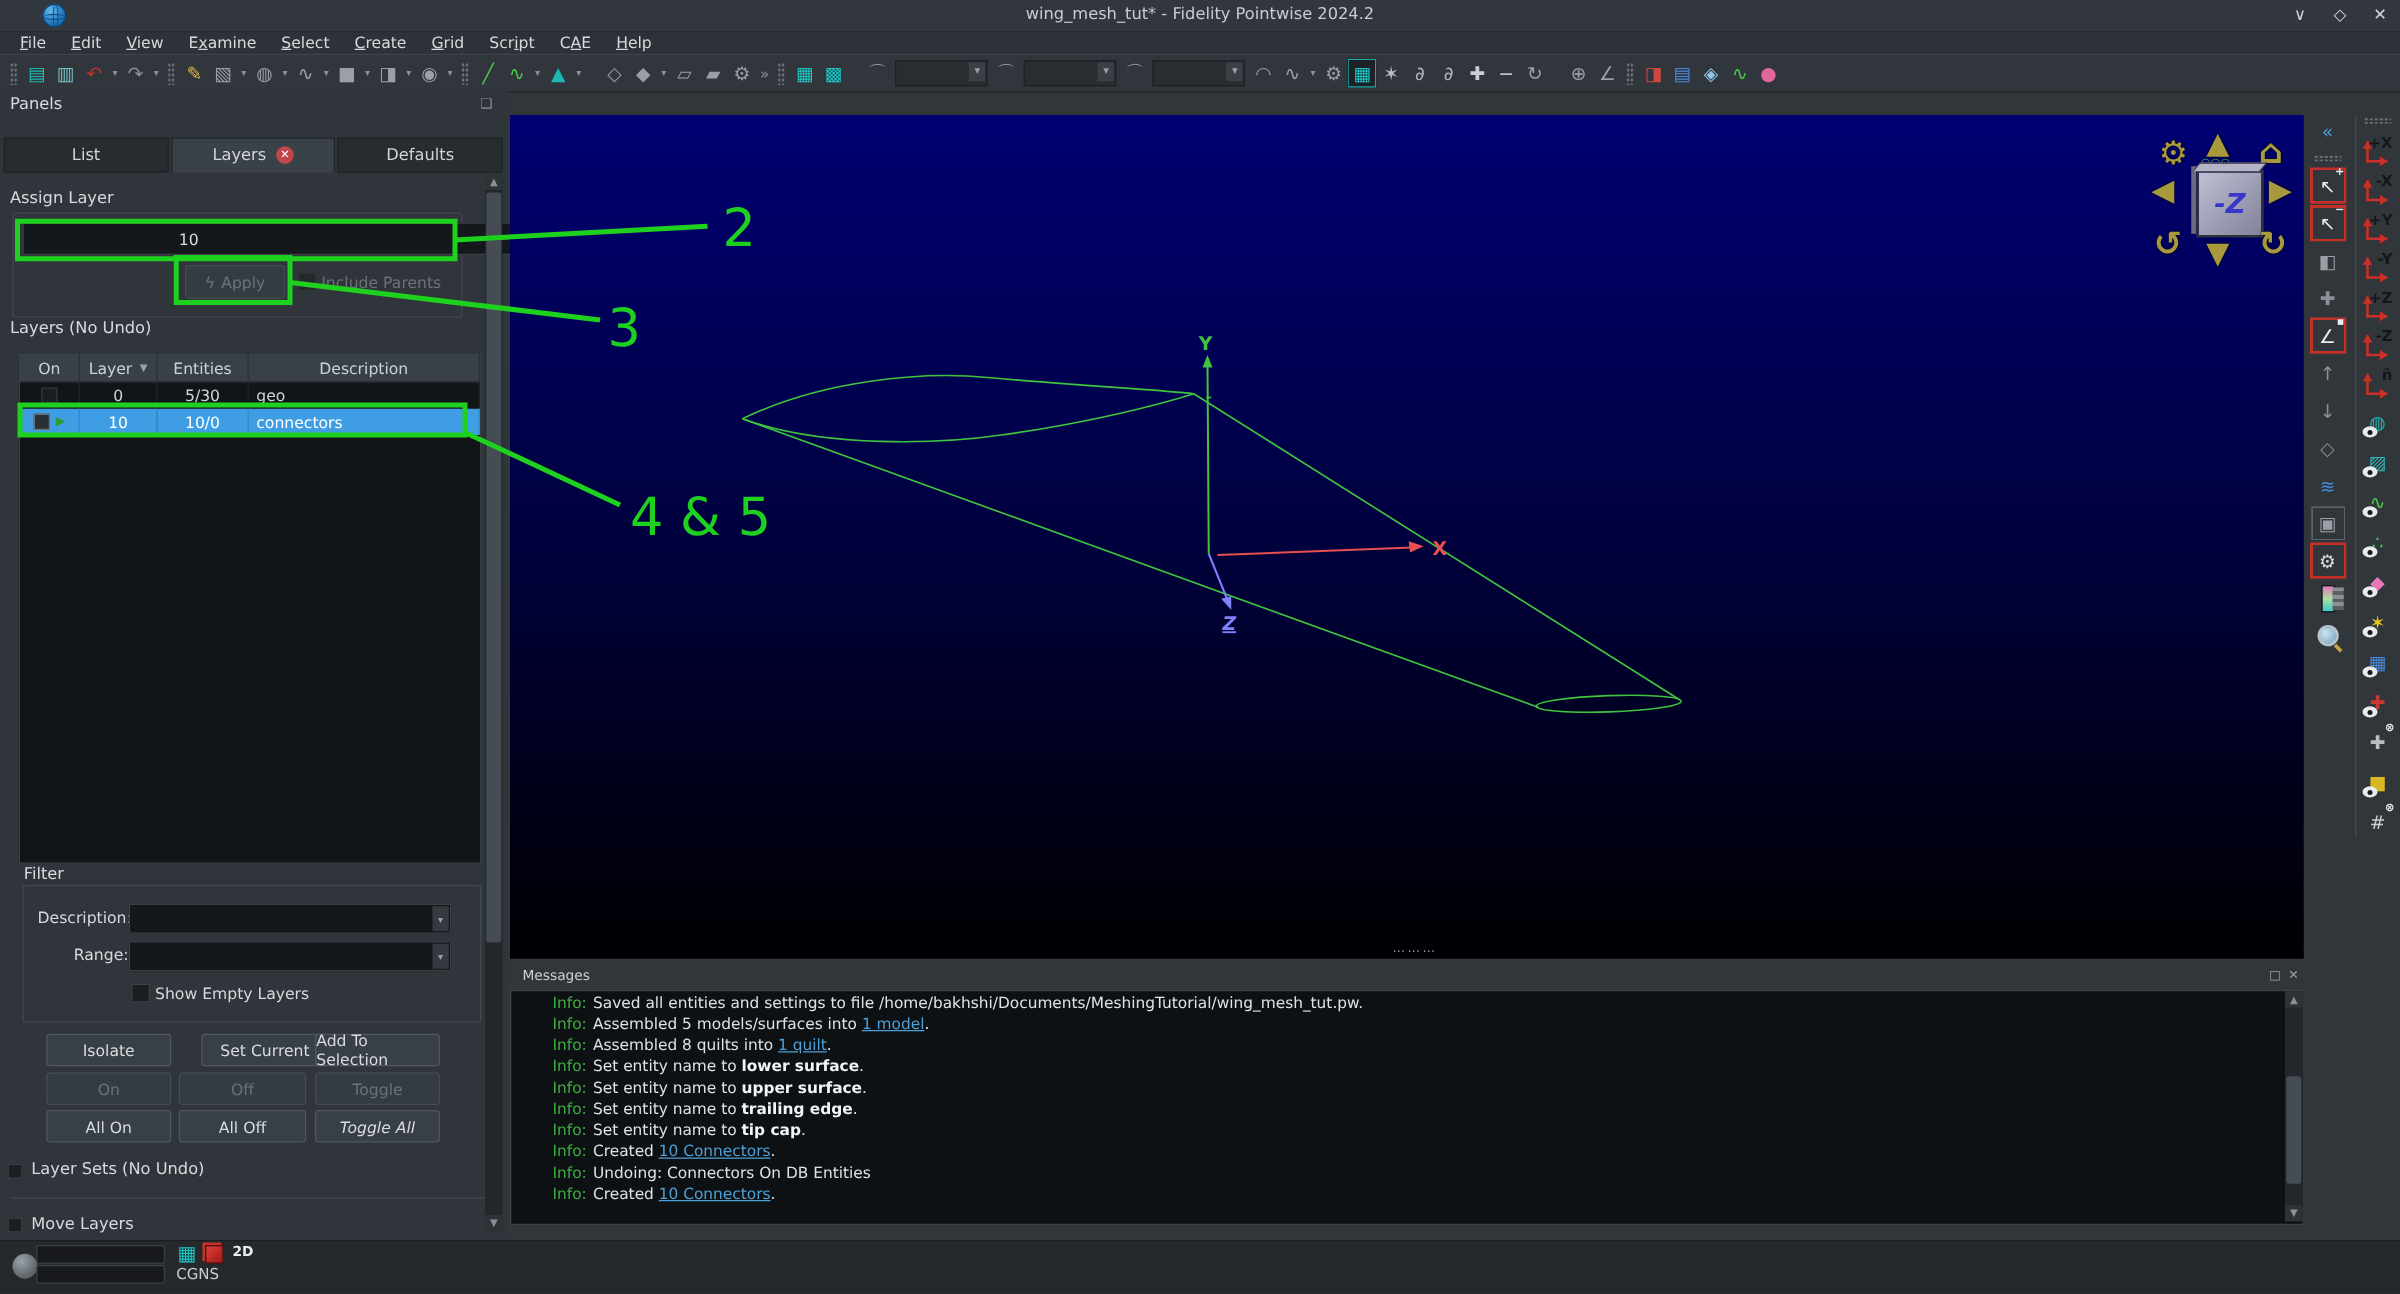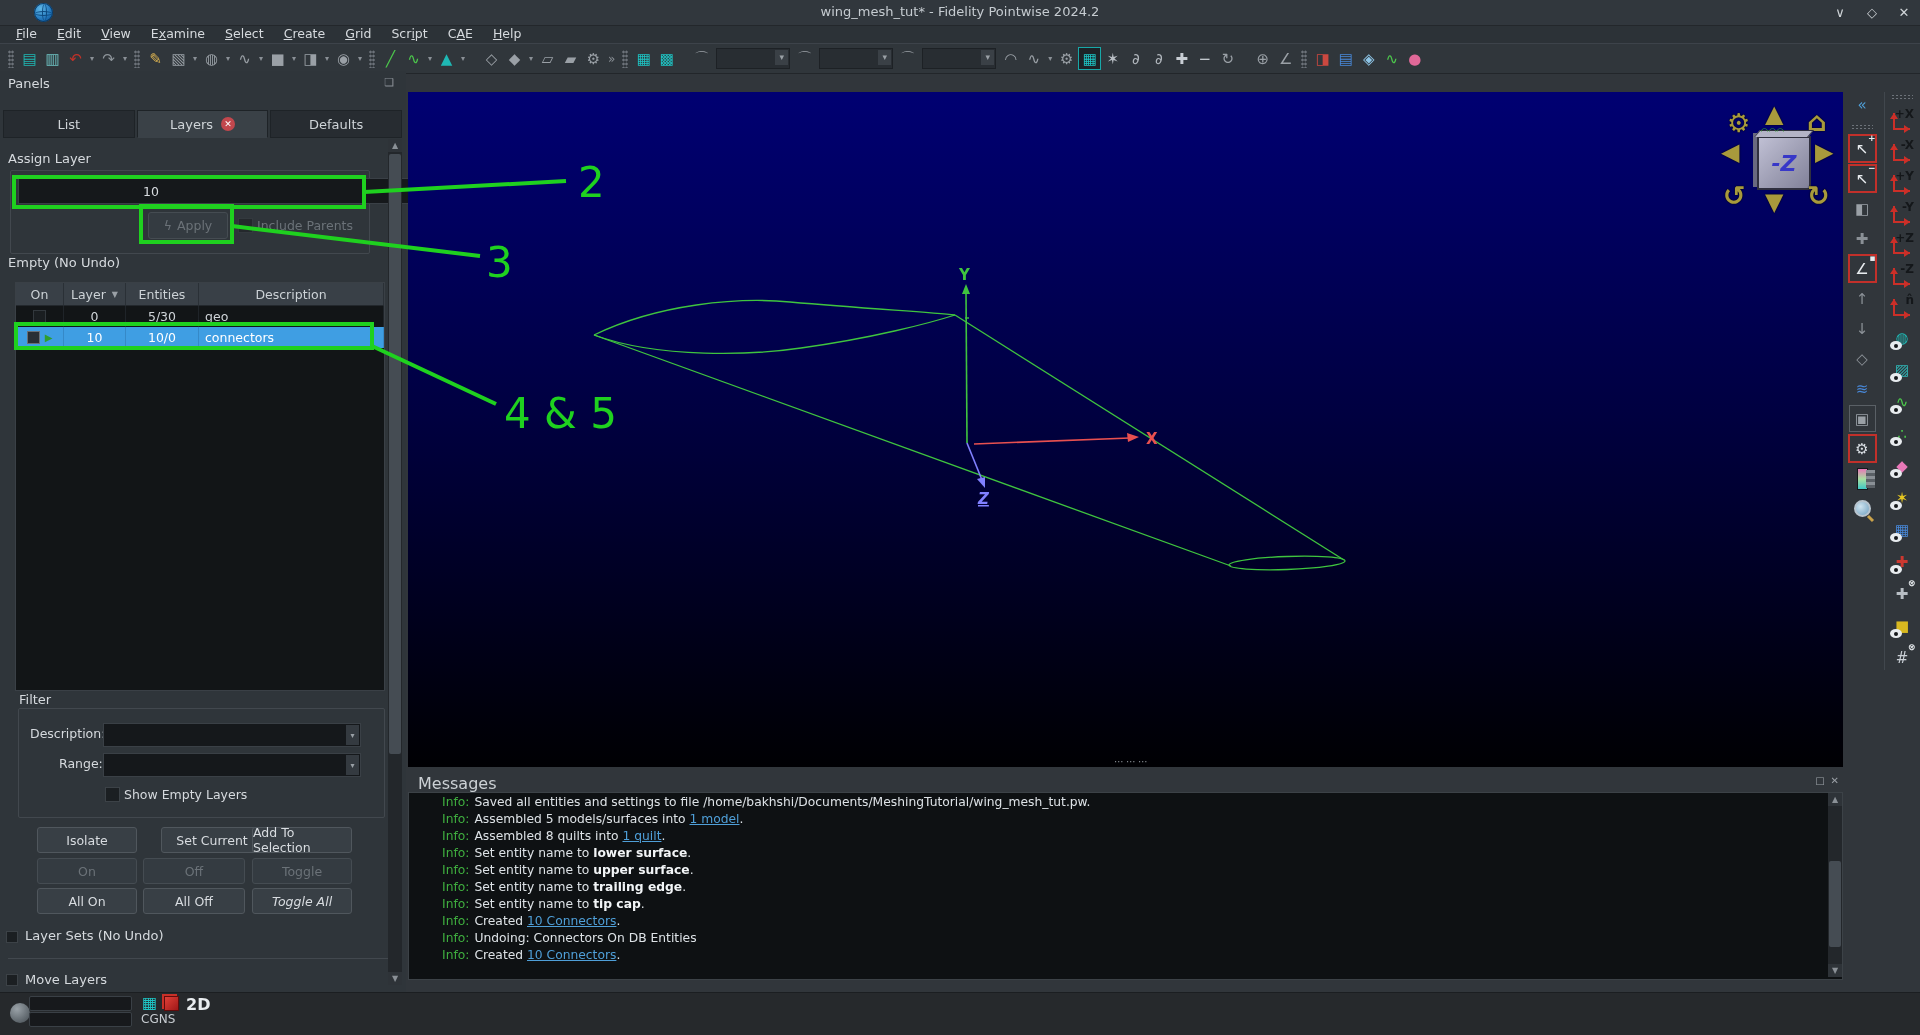--- a/index.html
+++ b/index.html
@@ -85,35 +85,35 @@
   .axis-ic .ax:after{content:"";position:absolute;right:-4px;bottom:-5px;border:4px solid transparent;border-left:6px solid #cc2f28;}
   .axis-ic .lbl{position:absolute;right:0;top:-1px;font-size:12px;font-weight:bold;color:#14171a;}
   .mini-eye{position:absolute;left:0;bottom:0;width:12px;height:9px;background:#e8ecef;border-radius:50%;}
   .mini-eye:after{content:"";position:absolute;left:4px;top:2.5px;width:4px;height:4px;background:#15181b;border-radius:50%;}
   .mag{width:13px;height:13px;border:2px solid #b8c4ce;border-radius:50%;position:relative;background:radial-gradient(circle at 35% 35%,#cfe4f0,#6fa0c0);}
   .mag:after{content:"";position:absolute;right:-5px;bottom:-5px;width:7px;height:3px;background:#caa24a;transform:rotate(45deg);}
   .colorbar{width:9px;height:20px;background:linear-gradient(180deg,#e878b8,#a8e0a0,#40c8c8);border:1px solid #15181b;}
   .colorbar:after{content:"";position:absolute;left:16px;top:4px;width:9px;height:18px;background:repeating-linear-gradient(180deg,#8a9096 0 3px,#5a6066 3px 6px);}
   
   .messages{position:absolute;left:408px;top:773px;width:1435px;height:207px;}
-  .msg-title{position:absolute;left:10px;top:1px;font-size:16px;color:#ccd1d5;}
+  .msg-title{position:absolute;left:10px;top:1px;font-size:11px;color:#ccd1d5;}
   .msg-icons{position:absolute;right:4px;top:2px;display:flex;gap:6px;color:#9aa0a6;font-size:10px;}
   .msg-box{position:absolute;left:0;top:19px;width:1433px;height:186px;background:#0e1113;border:1px solid #3c4247;overflow:hidden;}
   .msg-line{padding:1.5px 6px 1.5px 8px;font-size:12.3px;color:#dde2e6;white-space:nowrap;}
   .msg-prefix{color:#3fae3f;margin-right:5px;margin-left:25px;}
   .msg-link{color:#4f9fd8;text-decoration:underline;}
   .msg-bold{font-weight:bold;color:#f2f5f7;}
   .m-scroll{position:absolute;right:1px;top:20px;width:14px;height:184px;background:#23272b;}
   
   .statusbar{position:absolute;left:0;top:992px;width:1920px;height:43px;background:#26292c;border-top:1px solid #1b1e21;}
   .sb-circle{position:absolute;left:10px;top:10px;width:20px;height:20px;border-radius:50%;background:radial-gradient(circle at 35% 30%,#9aa2a8,#5c646a 70%,#454c52);}
   .sb-slot{position:absolute;width:101px;height:13px;background:#17191c;border:1px solid #3a4046;border-radius:2px;}
   .sb-grid{position:absolute;left:142px;top:0px;color:#1ec4c4;font-size:16px;}
   .sb-cube{position:absolute;left:164px;top:3px;width:13px;height:13px;background:linear-gradient(135deg,#e04038,#a01818);border:1px solid #600c0c;box-shadow:-2px -2px 0 0 #c83028;}
-  .sb-2d{position:absolute;left:186px;top:2px;font-size:16px;font-weight:bold;color:#e8ecef;}
+  .sb-2d{position:absolute;left:186px;top:2px;font-size:11px;font-weight:bold;color:#e8ecef;}
   .sb-cgns{position:absolute;left:141px;top:19px;font-size:12px;color:#c8cdd2;}
   
   .overlay{position:absolute;left:0;top:0;pointer-events:none;z-index:50;}
   .anno-text{fill:#1fd11f;font-size:42px;font-family:"DejaVu Sans",sans-serif;}
 </style>
 </head>
 <body>
 
 <div class="titlebar">
   <div class="app-icon"></div>
@@ -311,21 +311,21 @@
     <span>10</span>
     <span class="spin">▾</span>
   </div>
   <div class="btn disabled" style="left:148px;top:141px;width:78px;height:25px;">
     <span>ϟ</span>
     <span>Apply</span>
   </div>
   <div class="checkbox" style="left:238px;top:147px;background:#24282c;border-color:#33393e;"></div>
   <div class="dis-label" style="left:257px;top:147px;">Include Parents</div>
 
-  <div class="sec-label" style="left:8px;top:184px;">Empty (No Undo)</div>
+  <div class="sec-label" style="left:8px;top:184px;">Layers (No Undo)</div>
   <div class="layers-table">
     <div class="lt-grid" id="layers-table-grid">
         <div class="lt-h">
           <span>On</span>
         </div>
         <div class="lt-h">
           <span>Layer</span>
           <span class="sort">▼</span>
         </div>
         <div class="lt-h">

